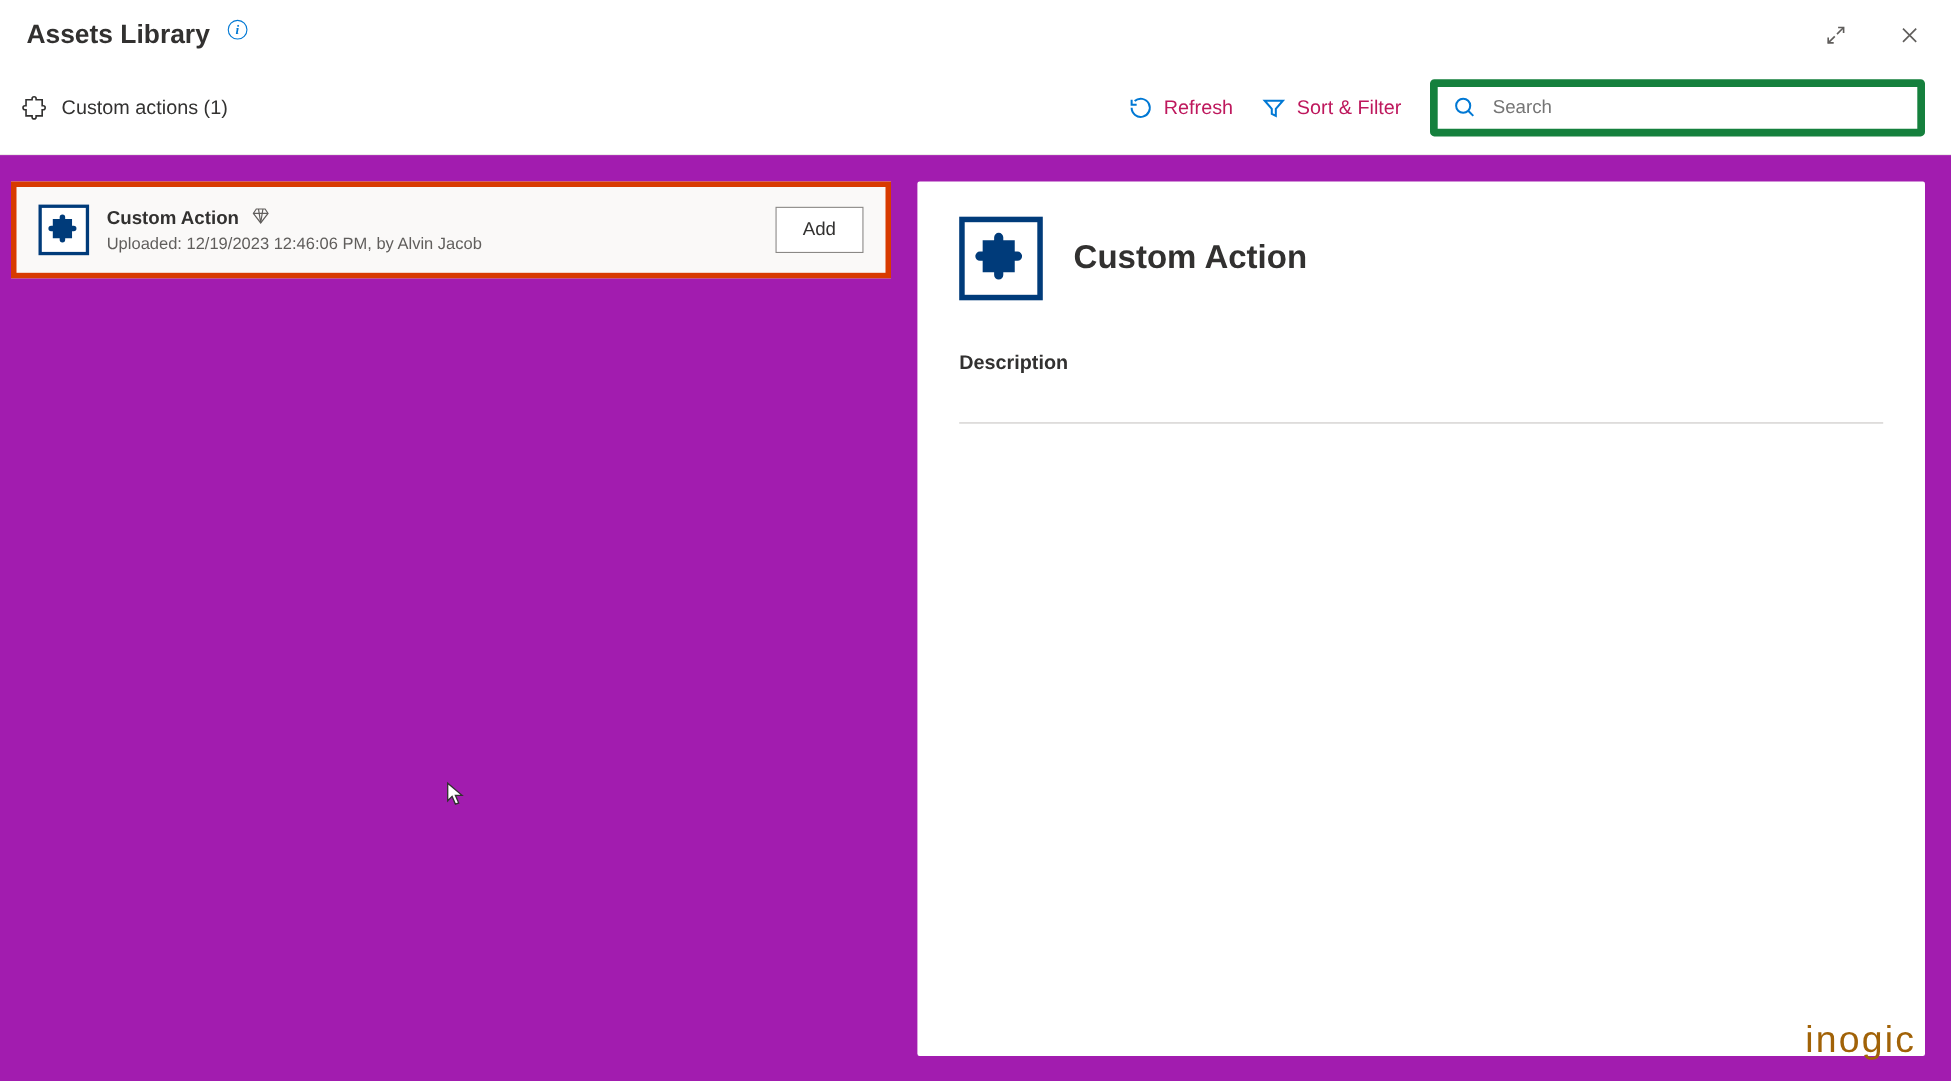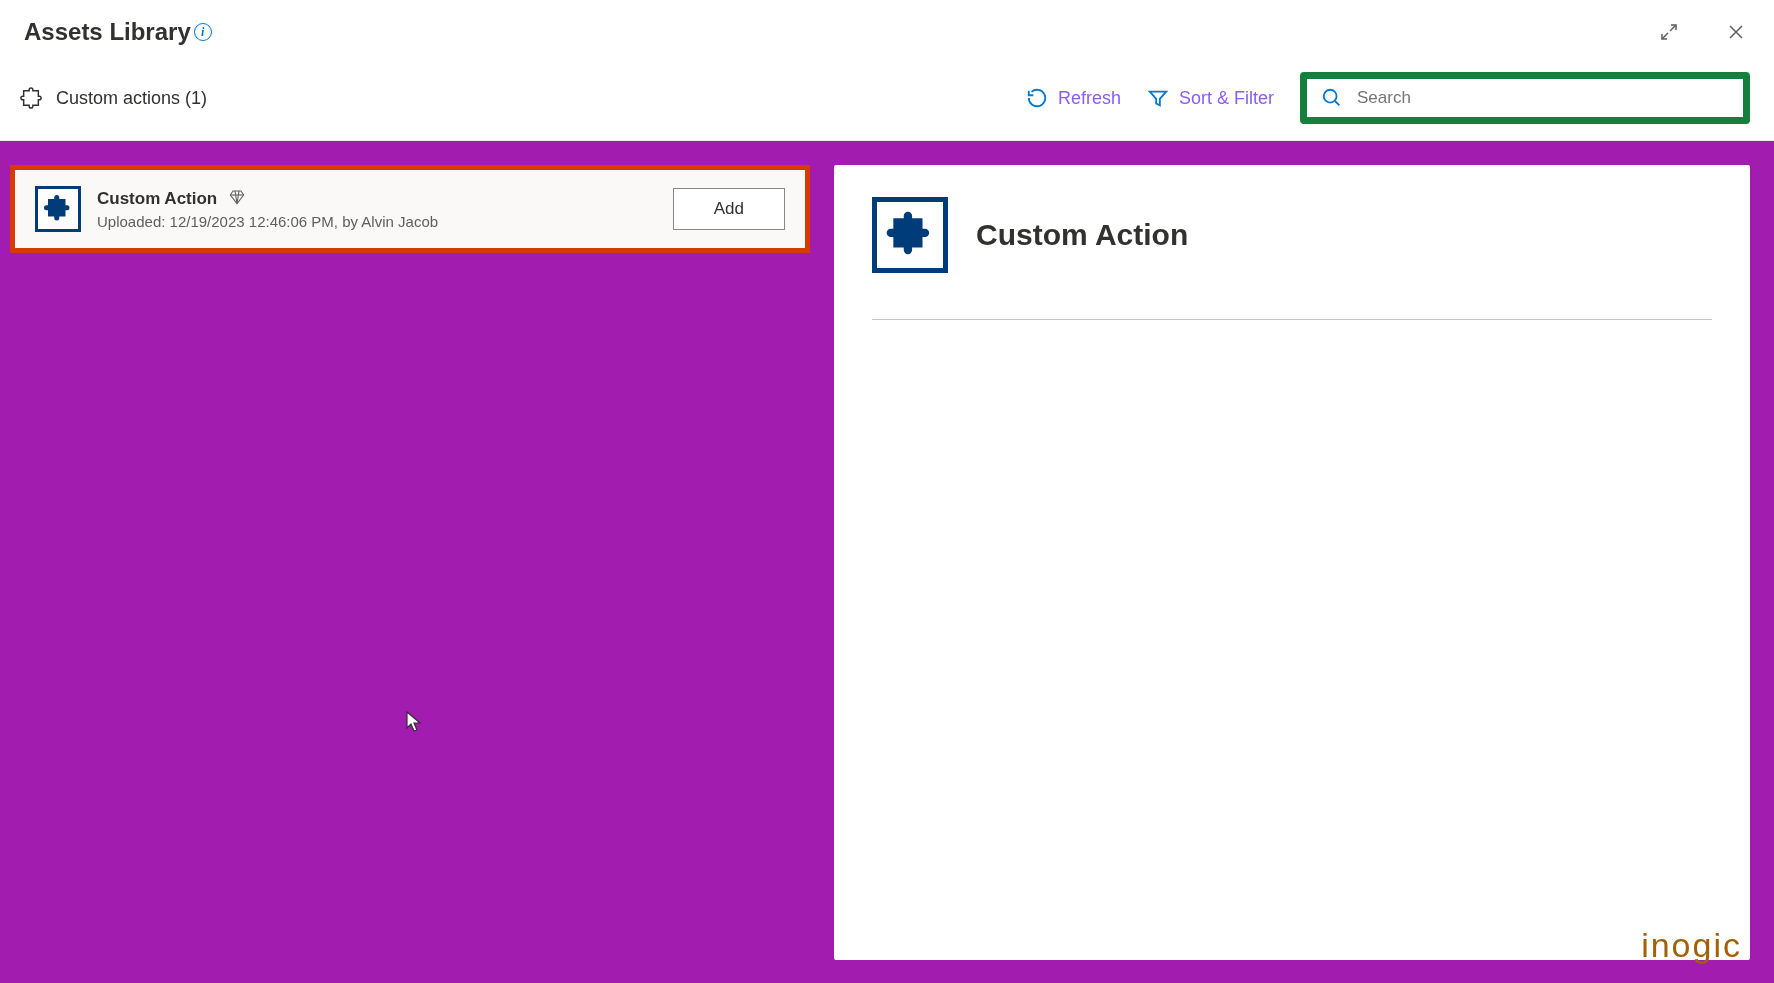--- a/index.html
+++ b/index.html
@@ -17,22 +17,21 @@
       position: relative;
     }
     .header {
       display: flex;
       align-items: center;
       justify-content: space-between;
       padding: 18px 24px 14px 24px;
     }
     .header-left {
       display: flex;
-      align-items: center;
-      gap: 3px;
+      gap: 16px;
     }
     .header-title {
       font-size: 24px;
       font-weight: 600;
       color: #323130;
     }
     .info-icon-circle {
       width: 18px;
       height: 18px;
       border: 1.8px solid #0078d4;
@@ -87,21 +86,21 @@
       gap: 26px;
     }
     .toolbar-action {
       display: flex;
       align-items: center;
       gap: 10px;
       background: none;
       border: none;
       cursor: pointer;
       font-size: 18px;
-      color: #8b5cf6;
+      color: #be185d;
       font-family: inherit;
     }
     .toolbar-action svg {
       color: #0078d4;
     }
     .search-box {
       display: flex;
       align-items: center;
       border: 7px solid #15803d;
       border-radius: 4px;
@@ -170,21 +169,21 @@
     .premium-icon {
       color: #605e5c;
     }
     .list-item-subtitle {
       font-size: 15px;
       color: #605e5c;
     }
     .add-button {
       border: 1px solid #8a8886;
       background: #ffffff;
-      padding: 10px 40px;
+      padding: 10px 24px;
       font-size: 17px;
       font-family: inherit;
       cursor: pointer;
       color: #323130;
     }
     .detail-panel {
       flex: 1;
       background: #ffffff;
       margin: 24px 24px 24px 12px;
       padding: 32px 38px;
@@ -346,20 +345,21 @@
 
   <div class="detail-panel">
     <div class="detail-header">
       <div class="puzzle-icon-large">
         <svg width="50" height="50" viewBox="0 0 24 24" fill="#003b7a">
           <path d="M4 4 h5 v-1.2 a2 2 0 0 1 4 0 V4 h5 v5 h1.2 a2 2 0 0 1 0 4 H18 v5 h-5 v1.2 a2 2 0 0 1 -4 0 V18 H4 v-5 H2.8 a2 2 0 0 1 0 -4 H4 z"></path>
         </svg>
       </div>
       <span class="detail-title">Custom Action</span>
     </div>
+    <div class="detail-section-label">Description</div>
     <hr class="detail-divider">
   </div>
 
 </div>
 
 <div class="watermark">inogic</div>
 
 <svg class="cursor" width="20" height="24" viewBox="0 0 20 24" fill="none" stroke="#323130" stroke-width="1.2">
   <path d="M2 2 L2 18 L6 14 L9 21 L12 20 L9 13 L15 13 Z" fill="white"></path>
 </svg>

